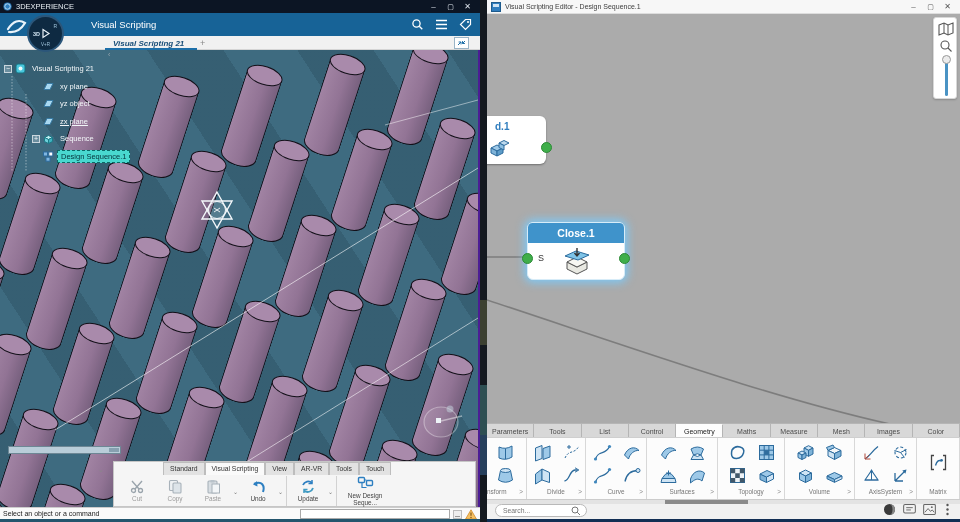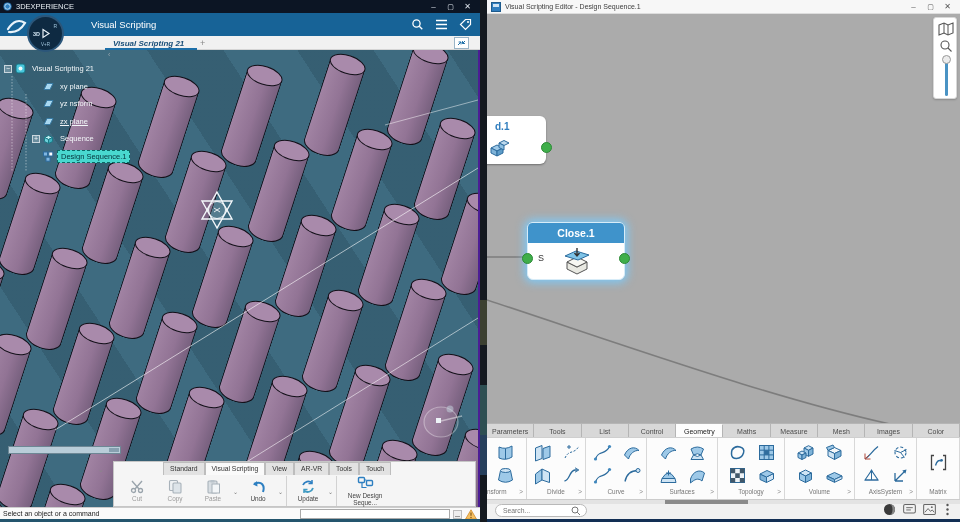--- a/index.html
+++ b/index.html
@@ -337,21 +337,21 @@
             </span>
             <span class="tlab">xy plane</span>
           </div>
           <div class="treerow" style="padding-left: 28px;">
             <span style="width: 11px; flex: 0 0 auto;"></span>
             <span class="tico">
               <svg width="11" height="11" viewBox="0 0 11 11">
                 <path d="M1 8.5 L4 2.5 H10 L7 8.5 Z" fill="#a8d8f0" stroke="#3a7ca5"></path>
               </svg>
             </span>
-            <span class="tlab">yz nsform</span>
+            <span class="tlab">yz object</span>
           </div>
           <div class="treerow" style="padding-left: 28px; text-decoration: underline;">
             <span style="width: 11px; flex: 0 0 auto;"></span>
             <span class="tico">
               <svg width="11" height="11" viewBox="0 0 11 11">
                 <path d="M1 8.5 L4 2.5 H10 L7 8.5 Z" fill="#a8d8f0" stroke="#3a7ca5"></path>
               </svg>
             </span>
             <span class="tlab">zx plane</span>
           </div>

